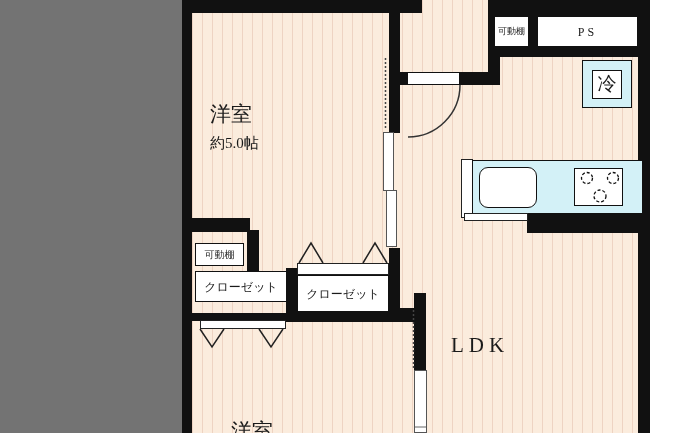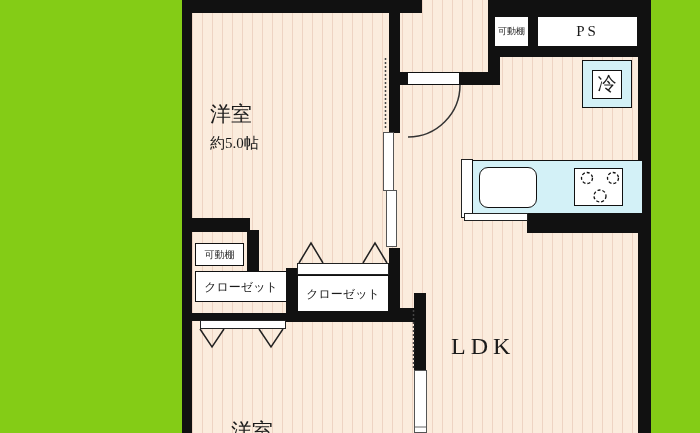--- a/index.html
+++ b/index.html
@@ -1,16 +1,16 @@
 <!DOCTYPE html>
 <html><head>
 <meta charset="utf-8">
 <style>
   html,body{margin:0;padding:0;background:#fff;}
-  #stage{position:relative;width:700px;height:433px;background:#84cc16;overflow:hidden;
+  #stage{position:relative;width:650px;height:433px;background:#737373;overflow:hidden;
          font-family:"Liberation Serif","DejaVu Serif",serif;color:#1a1a1a;}
   .floor{position:absolute;background-color:#fbecdd;
          background-image:repeating-linear-gradient(to right,#eed3c2 0,#eed3c2 1px,rgba(0,0,0,0) 1px,rgba(0,0,0,0) 10px);}
   .wall{position:absolute;background:#111;}
   .box{position:absolute;background:#fff;border:1.5px solid #111;box-sizing:border-box;
        display:flex;align-items:center;justify-content:center;line-height:1;white-space:nowrap;}
   .strip{position:absolute;background:#fff;border:1px solid #222;box-sizing:border-box;}
   .panel{position:absolute;background:#fff;border:1px solid #555;box-sizing:border-box;}
   .cyan{position:absolute;background:#d3f1f7;border:1.5px solid #111;box-sizing:border-box;}
   .whitefix{position:absolute;background:#fff;border:1.5px solid #111;box-sizing:border-box;}
@@ -40,21 +40,21 @@
   <div class="wall" style="left:286px;top:268px;width:11px;height:46px;"></div>
   <div class="wall" style="left:389px;top:264px;width:11px;height:50px;"></div>
   <div class="wall" style="left:286px;top:308px;width:139px;height:14px;"></div>
   <div class="wall" style="left:182px;top:313px;width:113px;height:8px;"></div>
   <div class="wall" style="left:414px;top:293px;width:12px;height:77px;"></div>
   <div class="wall" style="left:527px;top:213px;width:124px;height:20px;"></div>
 
   <div class="box" style="left:494px;top:16px;width:35px;height:31px;font-size:9px;">
     <span>可動棚</span>
   </div>
-  <div class="box" style="left:537px;top:16px;width:101px;height:31px;font-size:15px;letter-spacing:3px;">
+  <div class="box" style="left:537px;top:16px;width:101px;height:31px;font-size:12px;letter-spacing:3px;">
     <span>PS</span>
   </div>
   <div class="box" style="left:195px;top:243px;width:49px;height:23px;font-size:10px;">
     <span>可動棚</span>
   </div>
   <div class="box" style="left:195px;top:271px;width:92px;height:31px;font-size:12px;">
     <span>クローゼット</span>
   </div>
   <div class="box" style="left:297px;top:275px;width:92px;height:37px;font-size:12px;">
     <span>クローゼット</span>
@@ -91,19 +91,19 @@
     <circle cx="613" cy="178" r="5.5" fill="none" stroke="#111" stroke-width="1.3" stroke-dasharray="3,2"></circle>
     <circle cx="600" cy="196" r="6" fill="none" stroke="#111" stroke-width="1.3" stroke-dasharray="3,2"></circle>
     <line x1="415" y1="427" x2="426" y2="427" stroke="#666" stroke-width="1"></line>
   </svg>
 
   <div class="lbl" style="left:210px;top:100px;width:160px;">
     <span class="l1" style="font-size:21px;">洋室</span>
     <span class="l2" style="font-size:15px;margin-top:6px;">約5.0帖</span>
   </div>
   <div class="lbl" style="left:451px;top:333px;width:160px;">
-    <span class="l1" style="font-size:24px;letter-spacing:5px;">LDK</span>
+    <span class="l1" style="font-size:21px;letter-spacing:5px;">LDK</span>
   </div>
   <div class="lbl" style="left:231px;top:417px;width:140px;">
     <span class="l1" style="font-size:21px;">洋室</span>
   </div>
 
 </div>
 
 </body></html>

